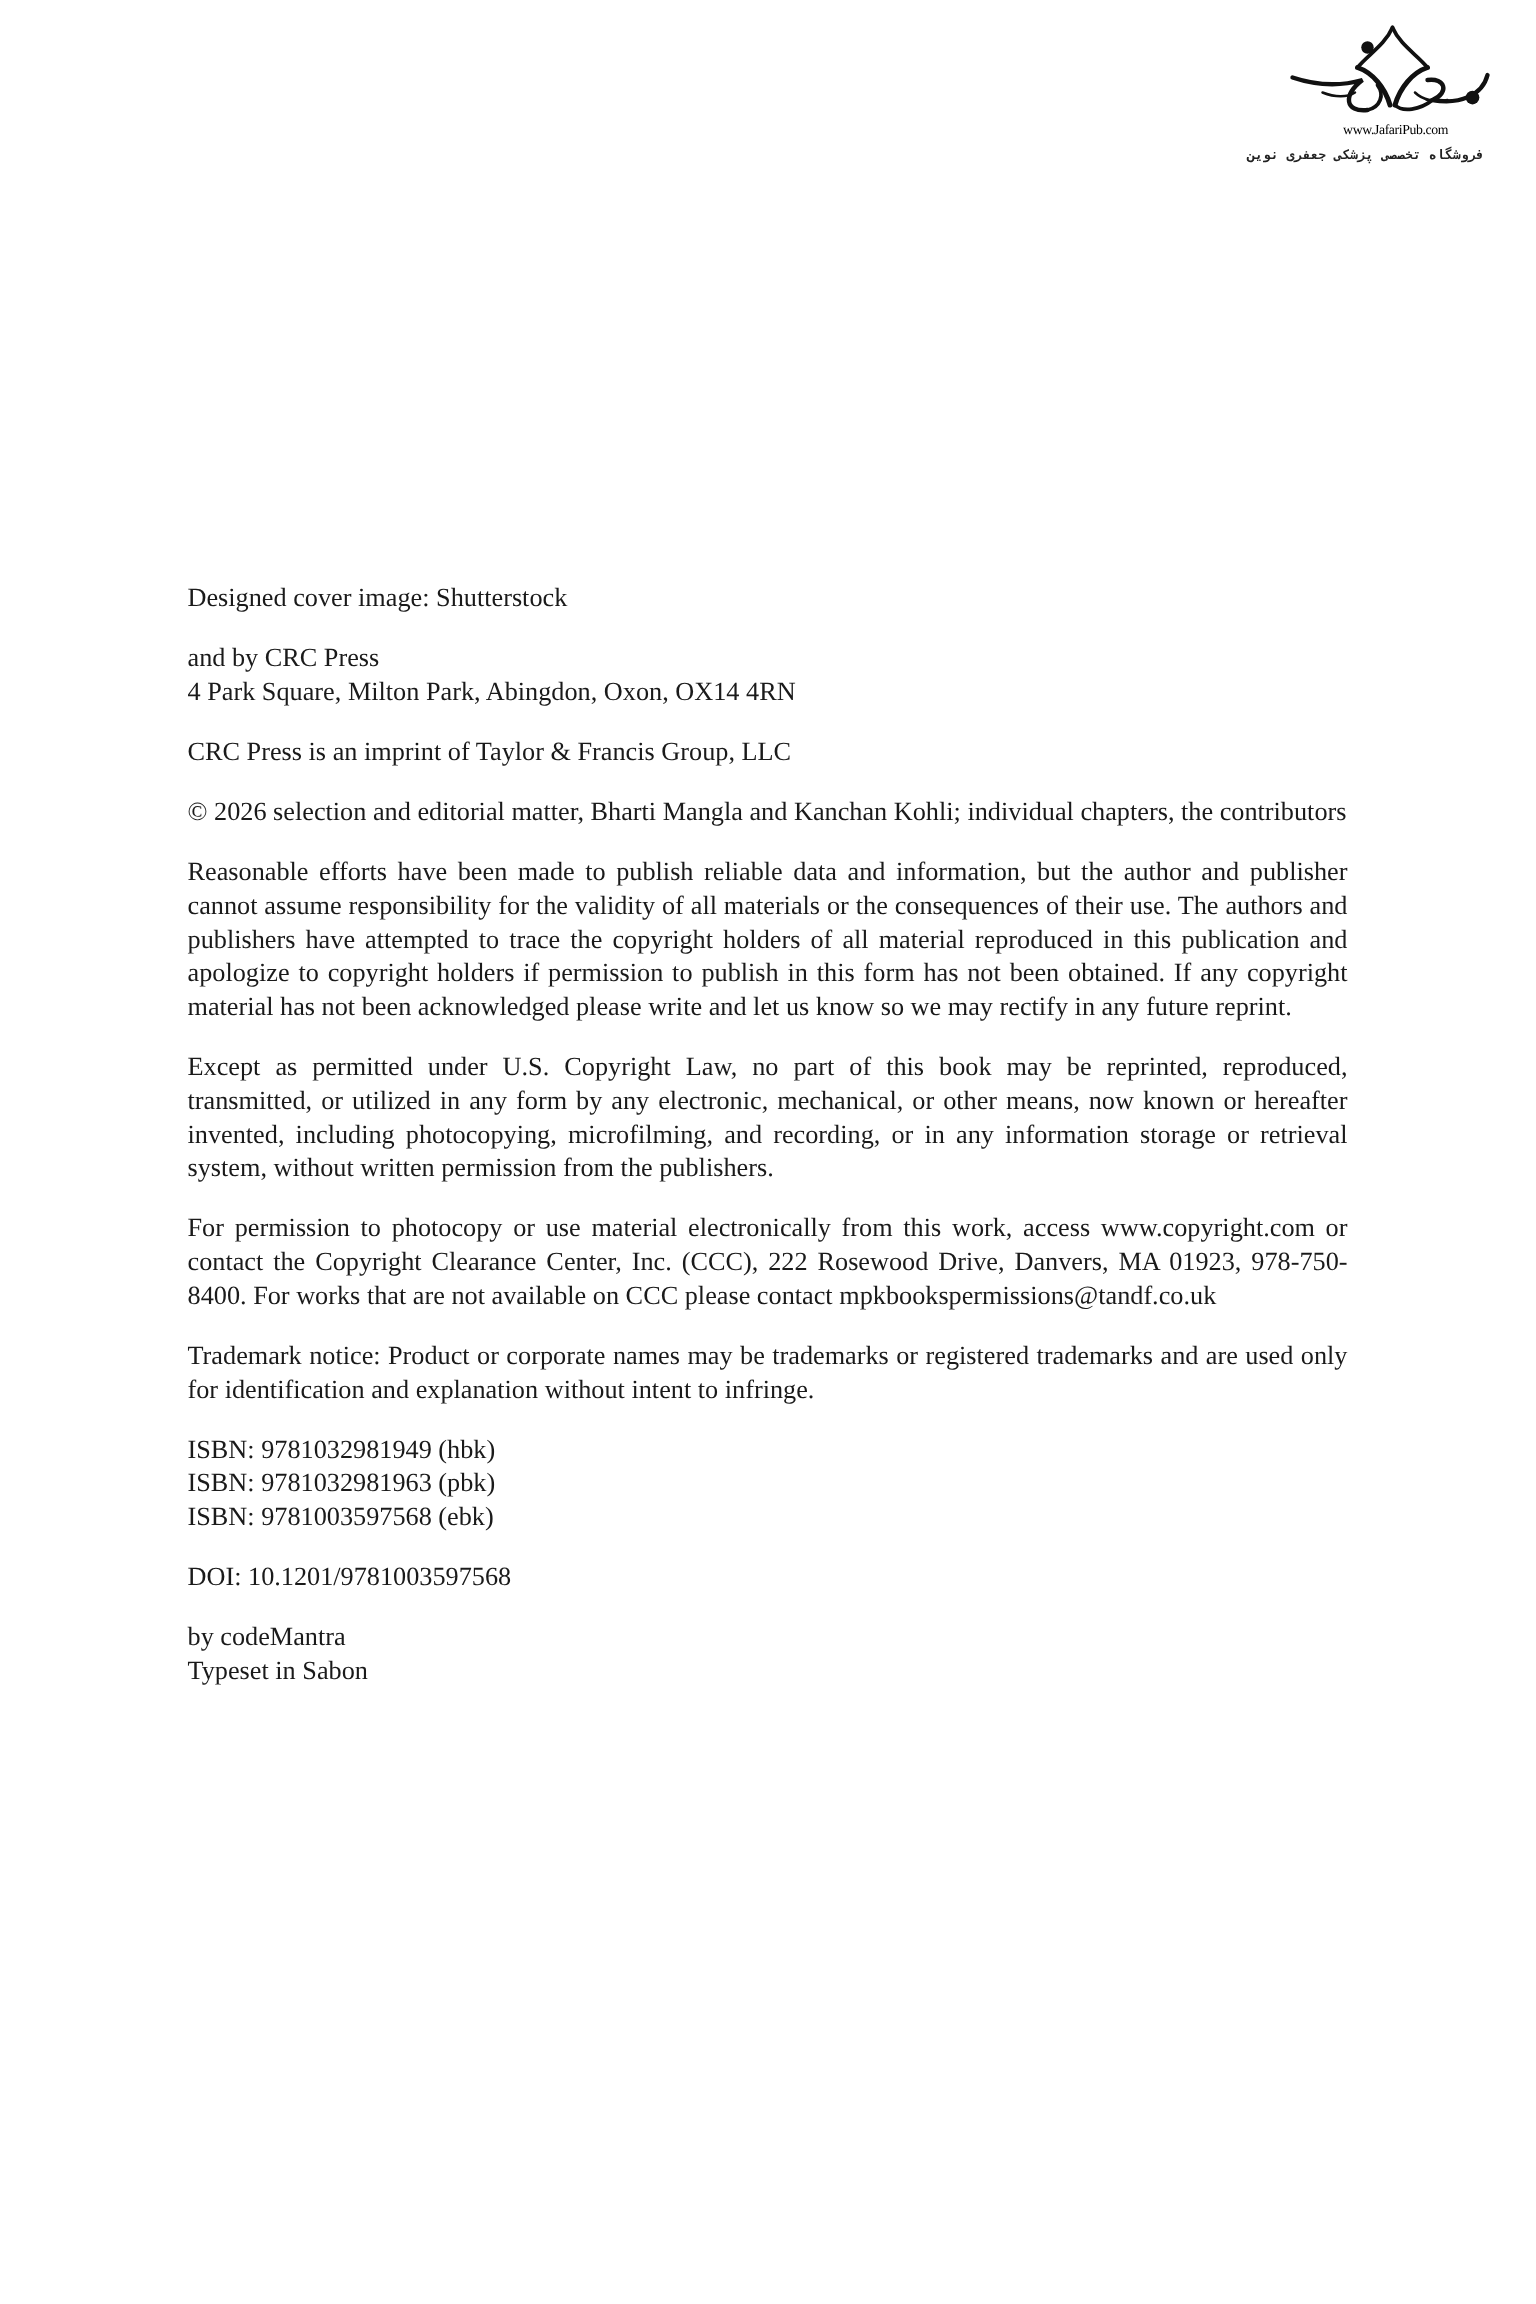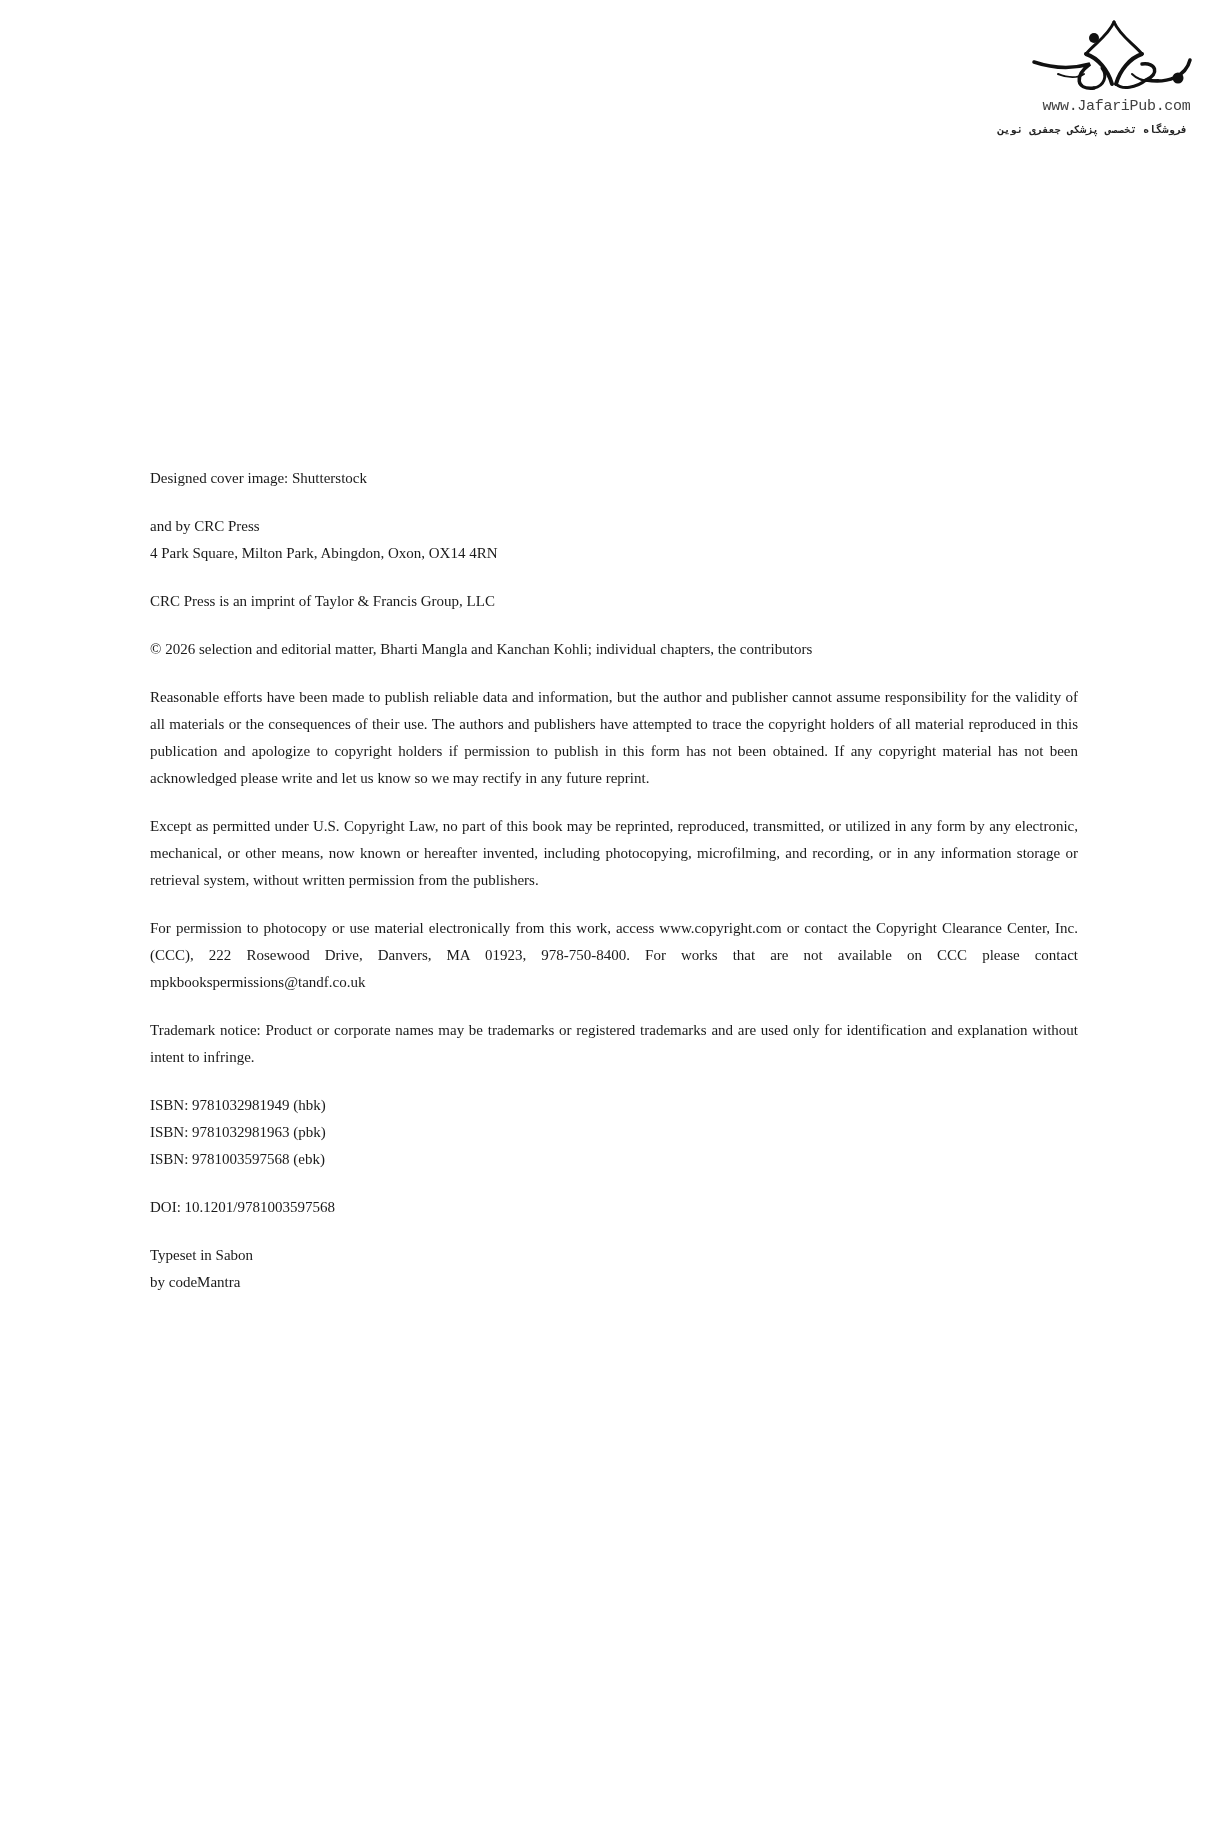--- a/index.html
+++ b/index.html
@@ -20,44 +20,44 @@
       top: 18px;
       width: 185px;
       height: 120px;
       text-align: center;
     }
     .logo svg {
       display: block;
       margin: 0 auto;
     }
     .logo-url {
-      font-family: Liberation Mono, monospace;
-      font-size: 15px;
-      color: #404040;
+      font-family: Liberation Serif, serif;
+      font-size: 11px;
+      color: #000000;
       letter-spacing: -0.3px;
       margin-top: -2px;
       margin-left: 8px;
     }
     .logo-tagline {
       font-family: Liberation Mono, monospace;
       font-size: 10.5px;
       color: #222;
       direction: rtl;
       margin-top: 8px;
       margin-left: -40px;
       white-space: nowrap;
       font-weight: bold;
     }
     .content {
       position: absolute;
       left: 150px;
       top: 465px;
       width: 928px;
       font-family: "Liberation Serif", "DejaVu Serif", serif;
-      font-size: 15px;
+      font-size: 21px;
       line-height: 27px;
     }
     .para {
       margin: 0 0 21px 0;
     }
     .line {
       display: block;
       white-space: nowrap;
     }
     .justify {
@@ -121,17 +121,17 @@
     <span class="line">ISBN: 9781032981949 (hbk)</span>
     <span class="line">ISBN: 9781032981963 (pbk)</span>
     <span class="line">ISBN: 9781003597568 (ebk)</span>
   </p>
 
   <p class="para">
     <span class="line">DOI: 10.1201/9781003597568</span>
   </p>
 
   <p class="para">
+    <span class="line">by codeMantra</span>
     <span class="line">Typeset in Sabon</span>
-    <span class="line">by codeMantra</span>
   </p>
 
 </div>
 
 </body></html>

